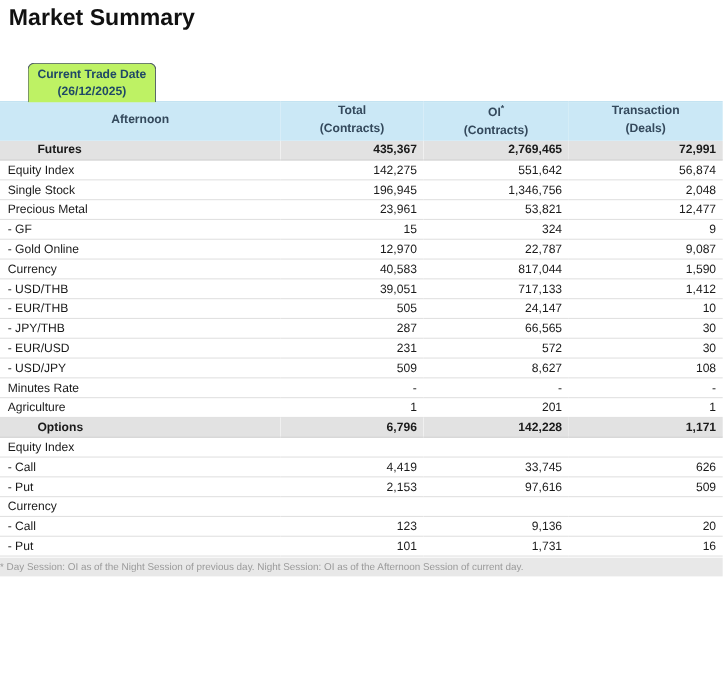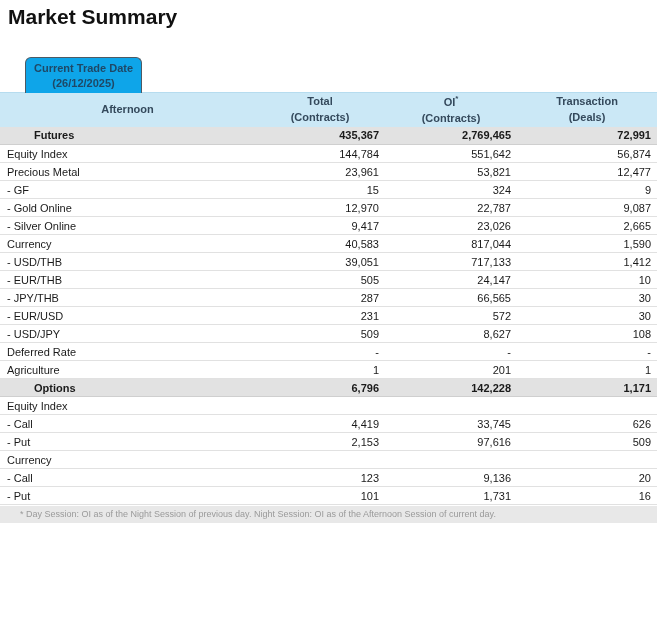--- a/index.html
+++ b/index.html
@@ -51,21 +51,21 @@
   .select-arrow {
     width: 15px; background: #dcdcdc; border-left: 1px solid #a8a8a8;
     font-size: 7px; color: #333; display: flex; align-items: center; justify-content: center;
   }
   .minutes-label { font-size: 11px; font-weight: 600; color: #333; }
 
   
   .tab-row { height: 42px; padding-top: 7px; }
   .tab {
     margin-left: 25px; display: inline-block; min-width: 96px;
-    background: #0ea5e9; border: 1px solid #4d5a64; border-bottom: none;
+    background: #bef264; border: 1px solid #4d5a64; border-bottom: none;
     border-radius: 6px 6px 0 0;
     text-align: center; padding: 3px 8px 2px;
     font-size: 11px; font-weight: 700; color: #1f4866; line-height: 1.35;
     cursor: default;
   }
 
   
   .market-table { width: 657px; border-collapse: collapse; table-layout: fixed; }
   .market-table thead th {
     background: #cbe8f6; font-size: 11px; font-weight: 700; color: #34495c;
@@ -80,21 +80,21 @@
   }
   .market-table td.product-cell { padding-left: 7px; text-align: left; }
   .market-table td.num-cell { padding-right: 6px; text-align: right; }
   .market-table tr.section td {
     background: #e2e2e2; font-weight: 700; border-bottom: 1px solid #cfcfcf; padding-left: 34px;
   }
 
   
   .footnote {
     margin-top: 1px; height: 17px; background: #e8e8e8;
-    font-size: 9px; color: #9a9a9a; line-height: 17px; padding-left: 20px;
+    font-size: 9px; color: #9a9a9a; line-height: 17px; padding-left: 0;
     white-space: nowrap; overflow: hidden;
   }
 </style>
 </head>
 <body>
 
 <div class="app">
 
   <div class="title-area">
     <h1 class="page-title">Market Summary</h1>
@@ -136,49 +136,49 @@
     </thead>
     <tbody>
         <tr class="section">
           <td class="product-cell">Futures</td>
           <td class="num-cell">435,367</td>
           <td class="num-cell">2,769,465</td>
           <td class="num-cell">72,991</td>
         </tr>
         <tr>
           <td class="product-cell">Equity Index</td>
-          <td class="num-cell">144,784</td>
+          <td class="num-cell">142,275</td>
           <td class="num-cell">551,642</td>
           <td class="num-cell">56,874</td>
+        </tr>
+        <tr>
+          <td class="product-cell">Single Stock</td>
+          <td class="num-cell">196,945</td>
+          <td class="num-cell">1,346,756</td>
+          <td class="num-cell">2,048</td>
         </tr>
         <tr>
           <td class="product-cell">Precious Metal</td>
           <td class="num-cell">23,961</td>
           <td class="num-cell">53,821</td>
           <td class="num-cell">12,477</td>
         </tr>
         <tr>
           <td class="product-cell">- GF</td>
           <td class="num-cell">15</td>
           <td class="num-cell">324</td>
           <td class="num-cell">9</td>
         </tr>
         <tr>
           <td class="product-cell">- Gold Online</td>
           <td class="num-cell">12,970</td>
           <td class="num-cell">22,787</td>
           <td class="num-cell">9,087</td>
         </tr>
         <tr>
-          <td class="product-cell">- Silver Online</td>
-          <td class="num-cell">9,417</td>
-          <td class="num-cell">23,026</td>
-          <td class="num-cell">2,665</td>
-        </tr>
-        <tr>
           <td class="product-cell">Currency</td>
           <td class="num-cell">40,583</td>
           <td class="num-cell">817,044</td>
           <td class="num-cell">1,590</td>
         </tr>
         <tr>
           <td class="product-cell">- USD/THB</td>
           <td class="num-cell">39,051</td>
           <td class="num-cell">717,133</td>
           <td class="num-cell">1,412</td>
@@ -201,21 +201,21 @@
           <td class="num-cell">572</td>
           <td class="num-cell">30</td>
         </tr>
         <tr>
           <td class="product-cell">- USD/JPY</td>
           <td class="num-cell">509</td>
           <td class="num-cell">8,627</td>
           <td class="num-cell">108</td>
         </tr>
         <tr>
-          <td class="product-cell">Deferred Rate</td>
+          <td class="product-cell">Minutes Rate</td>
           <td class="num-cell">-</td>
           <td class="num-cell">-</td>
           <td class="num-cell">-</td>
         </tr>
         <tr>
           <td class="product-cell">Agriculture</td>
           <td class="num-cell">1</td>
           <td class="num-cell">201</td>
           <td class="num-cell">1</td>
         </tr>

